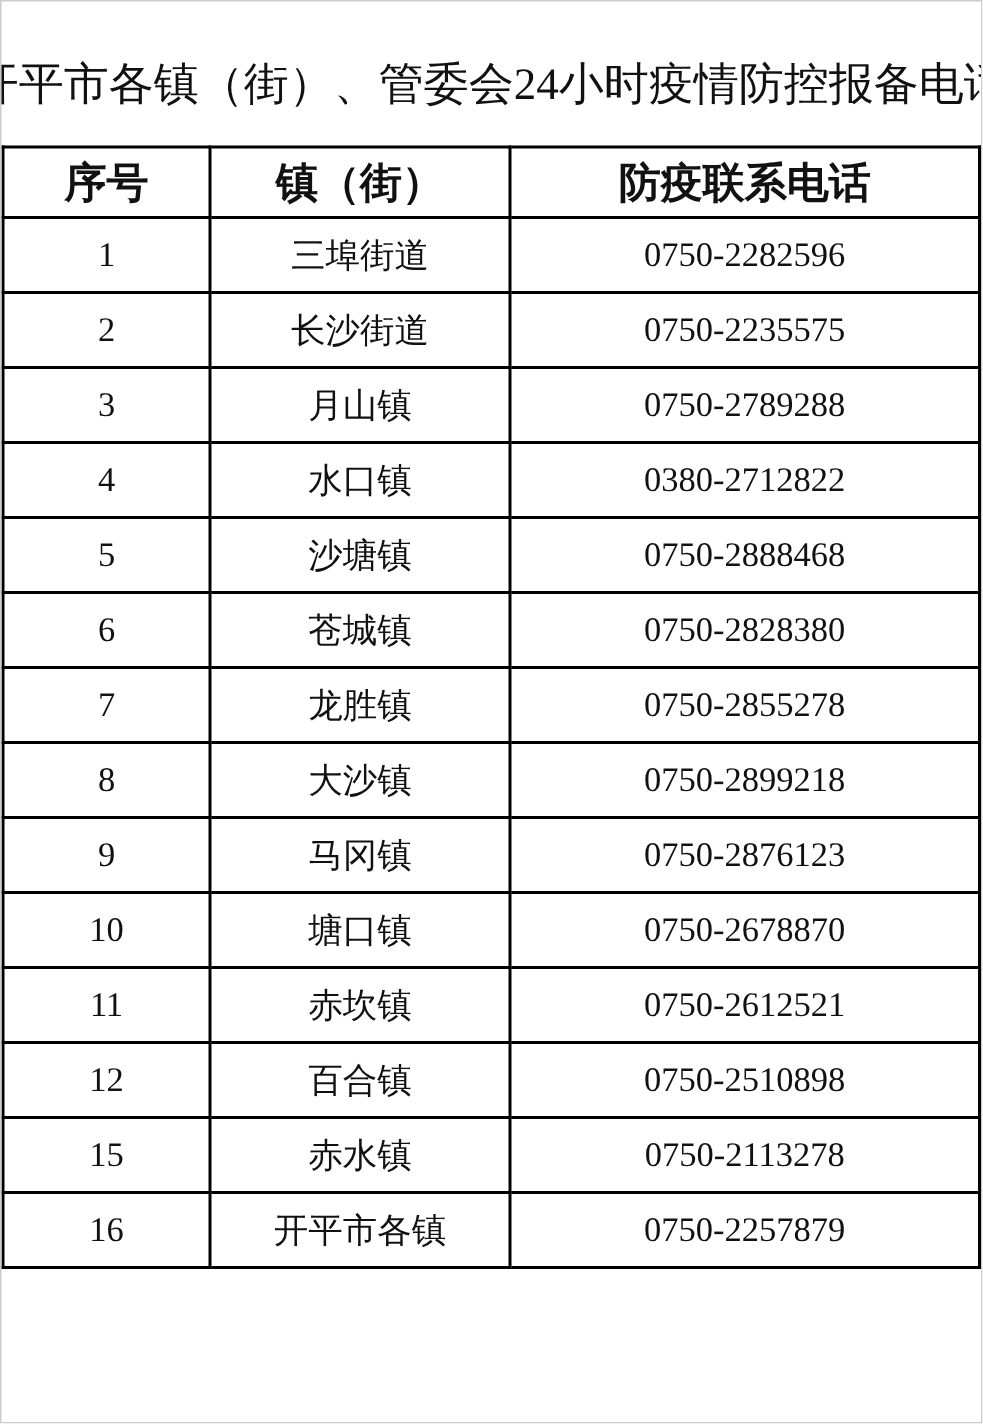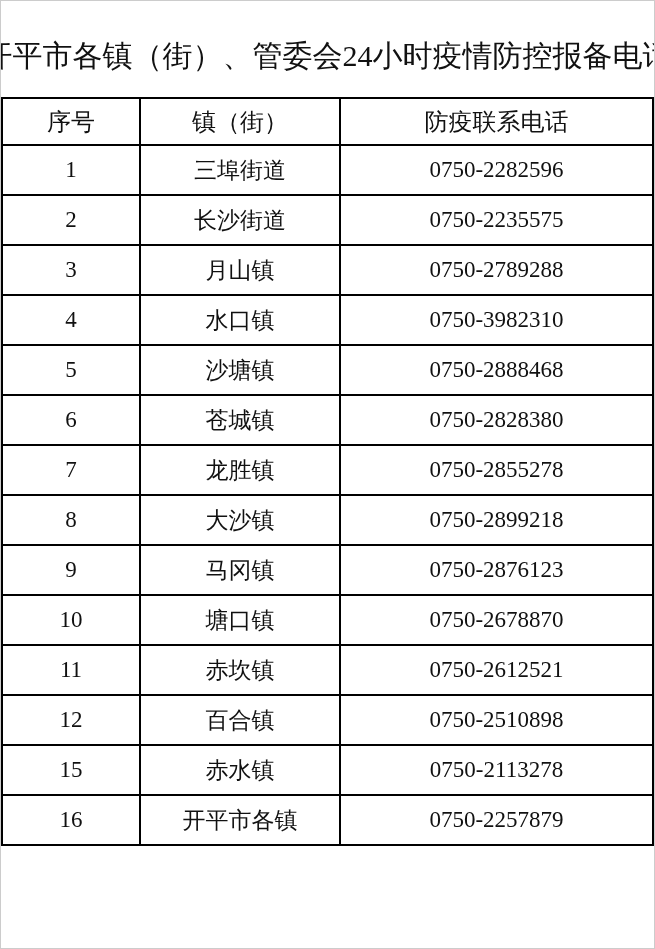--- a/index.html
+++ b/index.html
@@ -39,22 +39,22 @@
   table.phone-table th,
   table.phone-table td {
     border: 2px solid #000000;
     text-align: center;
     vertical-align: middle;
     padding: 0;
     overflow: hidden;
   }
   table.phone-table th {
     height: 45px;
-    font-size: 24px;
-    font-weight: normal;
+    font-size: 28px;
+    font-weight: bold;
     color: #111111;
   }
   table.phone-table td {
     height: 48px;
     font-size: 23px;
     font-weight: normal;
     color: #111111;
   }
   col.col-seq   { width: 138px; }
   col.col-town  { width: 200px; }
@@ -91,21 +91,21 @@
           <td>0750-2235575</td>
         </tr>
         <tr>
           <td>3</td>
           <td>月山镇</td>
           <td>0750-2789288</td>
         </tr>
         <tr>
           <td>4</td>
           <td>水口镇</td>
-          <td>0750-3982310</td>
+          <td>0380-2712822</td>
         </tr>
         <tr>
           <td>5</td>
           <td>沙塘镇</td>
           <td>0750-2888468</td>
         </tr>
         <tr>
           <td>6</td>
           <td>苍城镇</td>
           <td>0750-2828380</td>

